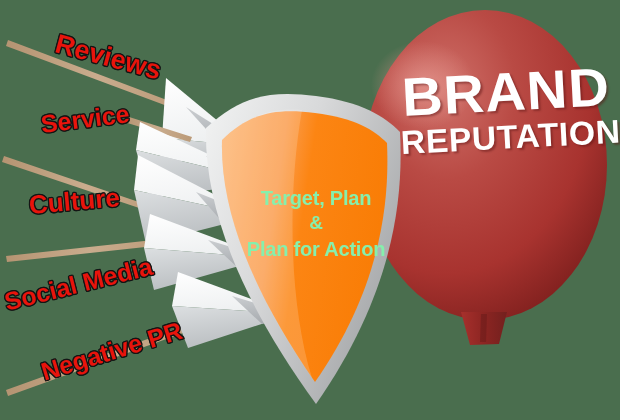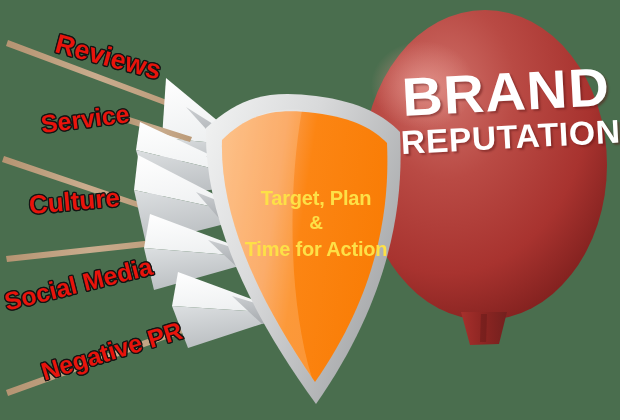--- a/index.html
+++ b/index.html
@@ -44,21 +44,21 @@
   .lbl-culture      { left: 29px;  top: 190px; font-size: 26px; transform: rotate(-5deg); }
   .lbl-socialmedia  { left: 5px;   top: 288px; font-size: 25px; transform: rotate(-14deg); }
   .lbl-negativepr   { left: 42px;  top: 358px; font-size: 25px; transform: rotate(-17deg); }
 
   .shield-text {
     position: absolute;
     left: 228px;
     top: 185px;
     width: 176px;
     text-align: center;
-    color: #fde047;
+    color: #86efac;
     font-family: "Liberation Sans", sans-serif;
     font-weight: bold;
     line-height: 1.30;
     letter-spacing: -0.2px;
   }
   .shield-text .l1 { font-size: 20px; display: block; }
   .shield-text .l2 { font-size: 19px; display: block; }
   .shield-text .l3 { font-size: 20px; display: block; }
 
   .balloon-word {
@@ -208,20 +208,20 @@
 
   <div class="lbl lbl-culture" style="transform: rotate(-5deg);">Culture</div>
 
   <div class="lbl lbl-socialmedia" style="transform: rotate(-14deg);">Social Media</div>
 
   <div class="lbl lbl-negativepr" style="transform: rotate(-17deg);">Negative PR</div>
 
   <div class="shield-text">
     <span class="l1">Target, Plan</span>
     <span class="l2">&amp;</span>
-    <span class="l3">Time for Action</span>
+    <span class="l3">Plan for Action</span>
   </div>
 
   <div class="balloon-word bw-brand">BRAND</div>
 
   <div class="balloon-word bw-reputation">REPUTATION</div>
 
 </div>
 
 </body></html>

